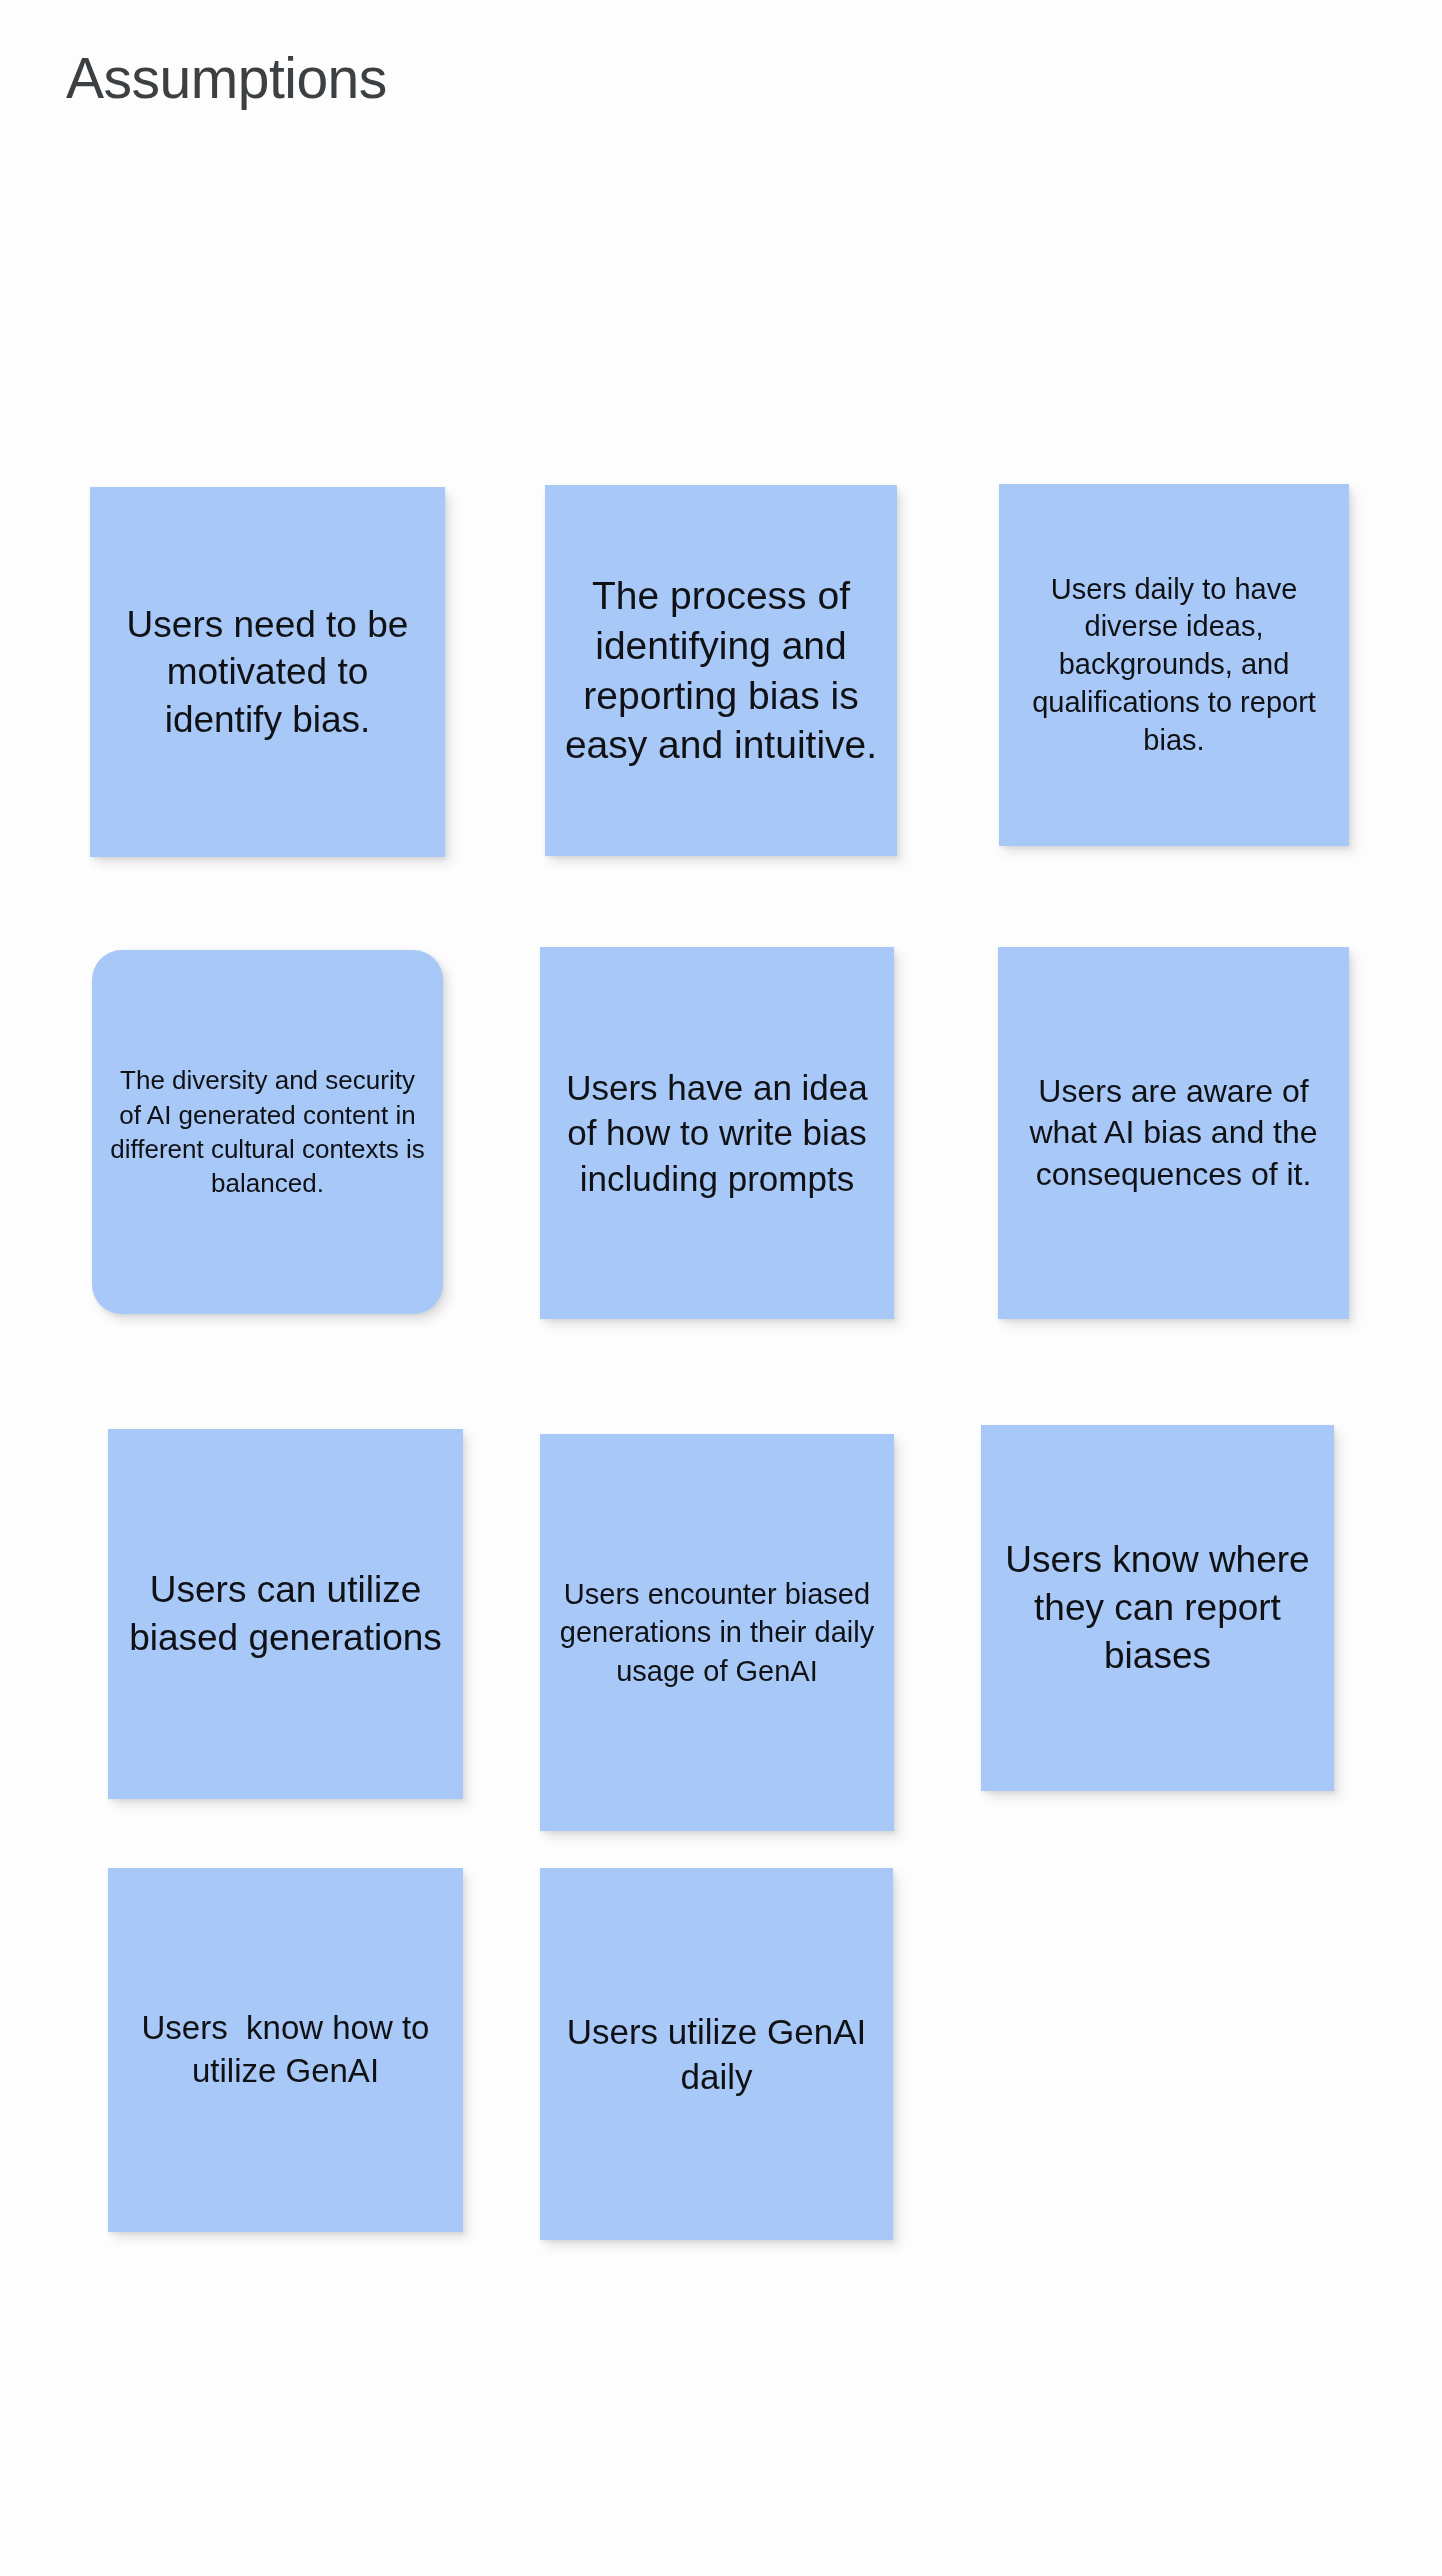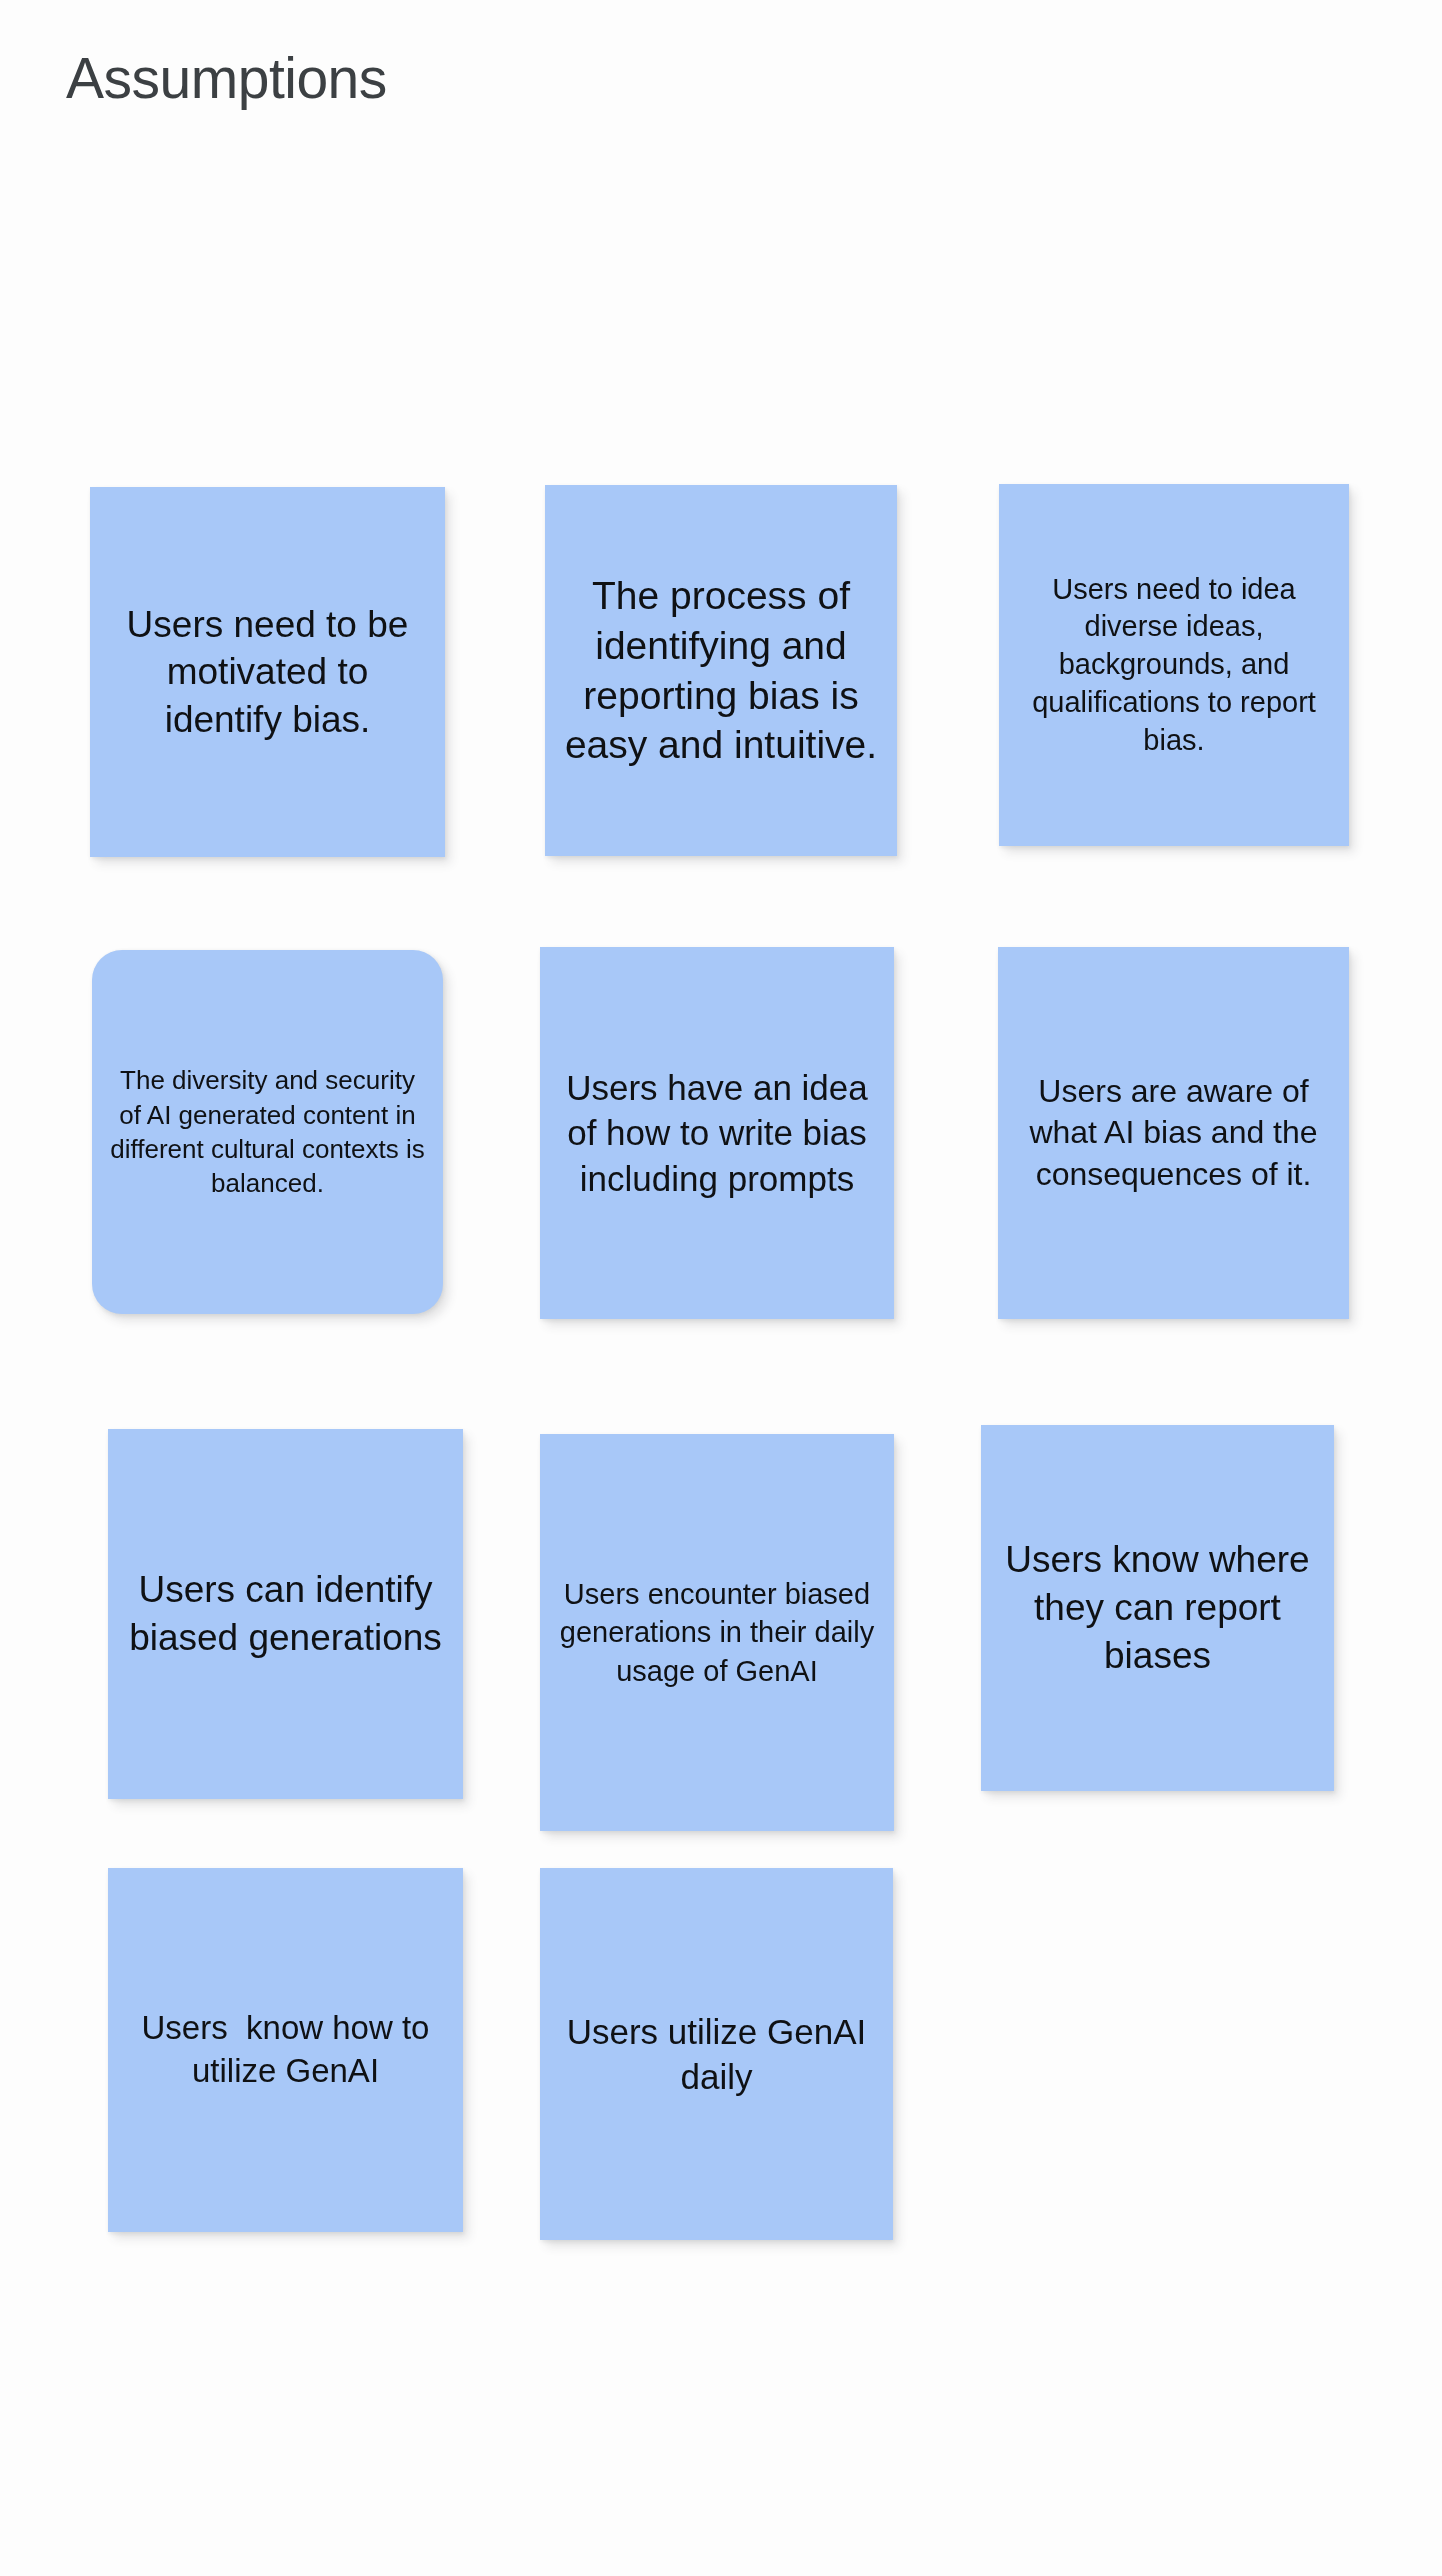--- a/index.html
+++ b/index.html
@@ -98,37 +98,37 @@
 
   <div class="note n0">
     <div class="note-text">Users need to be motivated to identify bias.</div>
   </div>
 
   <div class="note n1">
     <div class="note-text">The process of identifying and reporting bias is easy and intuitive.</div>
   </div>
 
   <div class="note n2">
-    <div class="note-text">Users need to idea diverse ideas, backgrounds, and qualifications to report bias.</div>
+    <div class="note-text">Users daily to have diverse ideas, backgrounds, and qualifications to report bias.</div>
   </div>
 
   <div class="note n3">
     <div class="note-text">The diversity and security of AI generated content in different cultural contexts is balanced.</div>
   </div>
 
   <div class="note n4">
     <div class="note-text">Users have an idea of how to write bias including prompts</div>
   </div>
 
   <div class="note n5">
     <div class="note-text">Users are aware of what AI bias and the consequences of it.</div>
   </div>
 
   <div class="note n6">
-    <div class="note-text">Users can identify biased generations</div>
+    <div class="note-text">Users can utilize biased generations</div>
   </div>
 
   <div class="note n7">
     <div class="note-text">Users encounter biased generations in their daily usage of GenAI</div>
   </div>
 
   <div class="note n8">
     <div class="note-text">Users know where they can report biases</div>
   </div>
 

